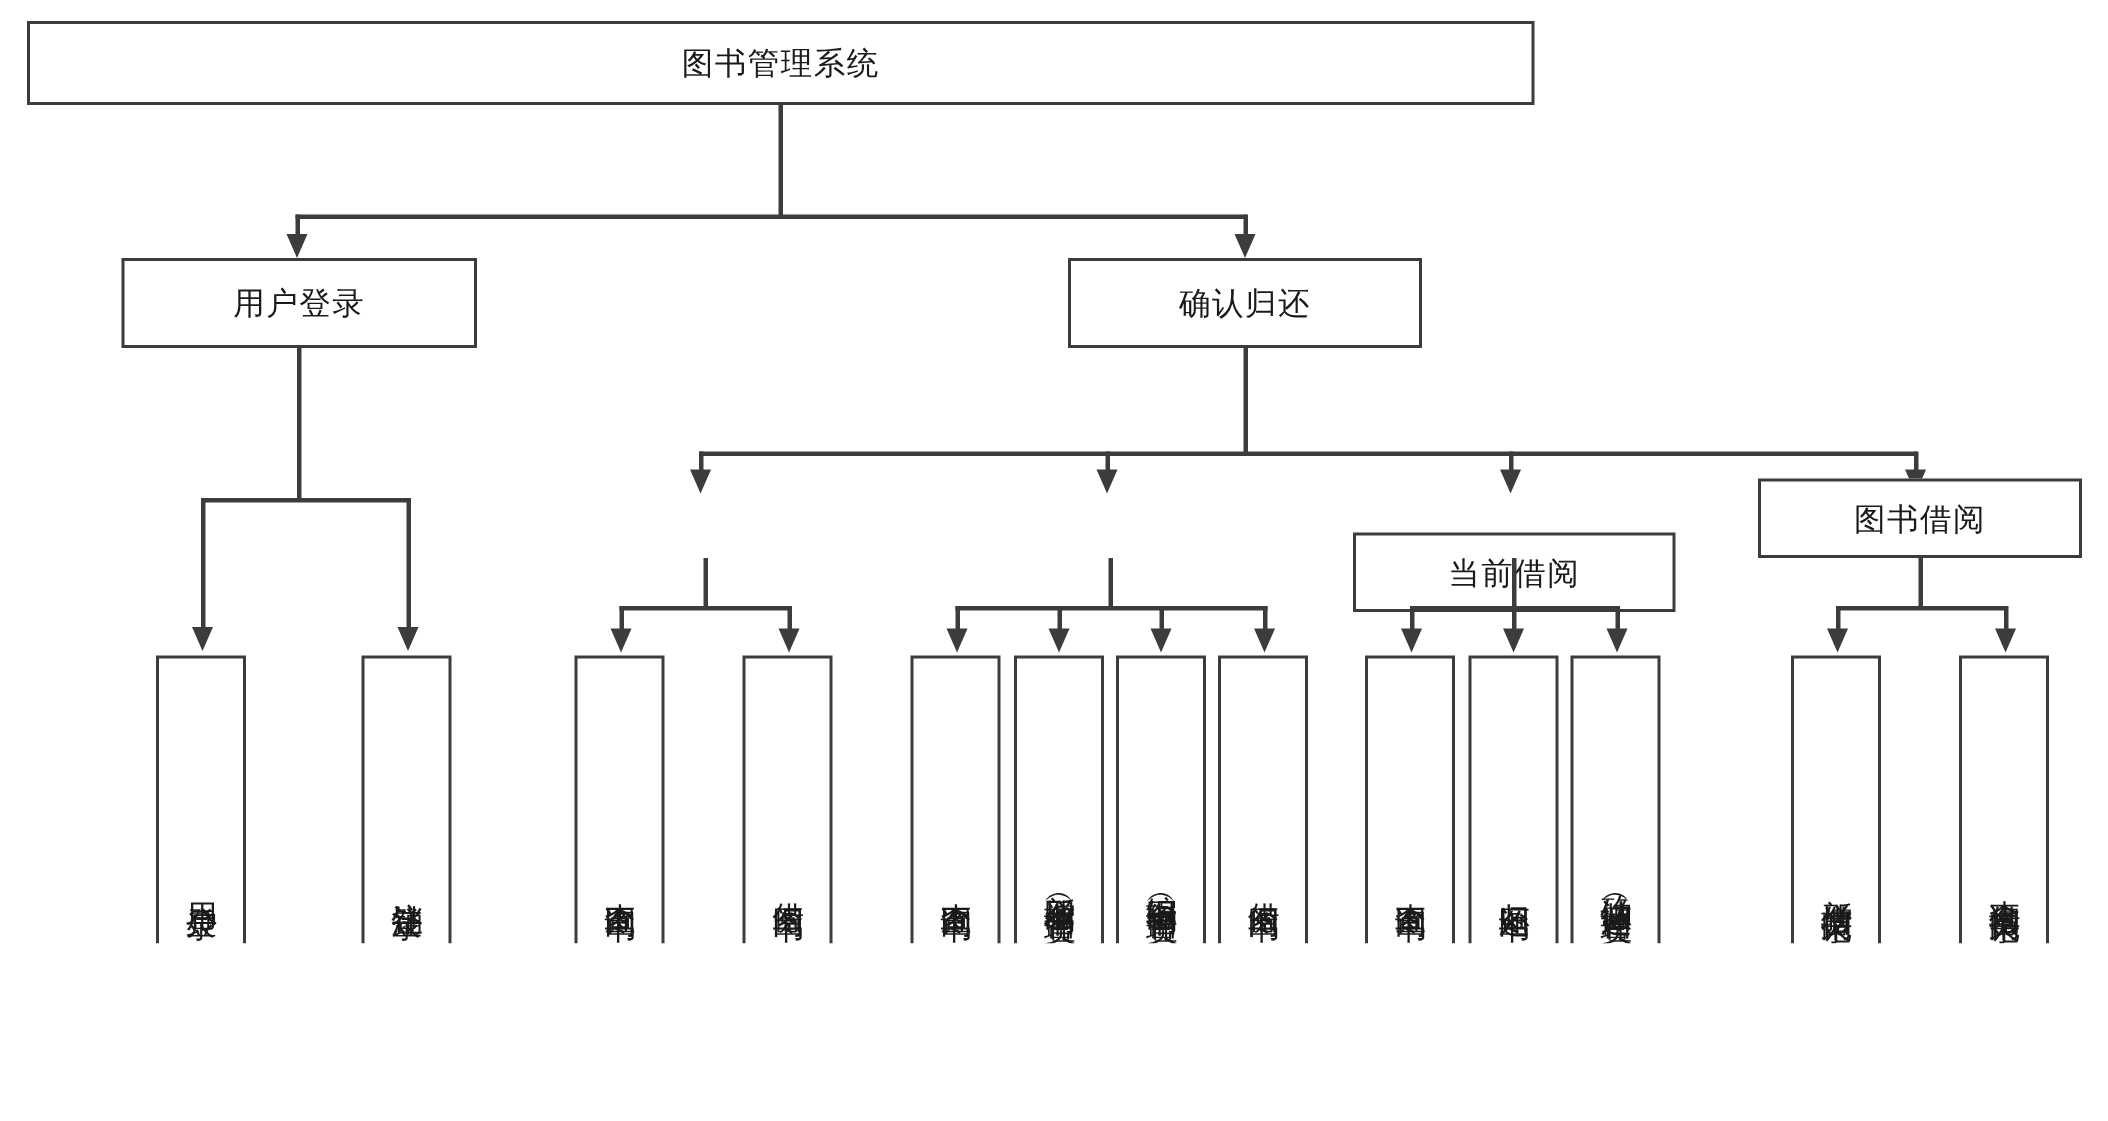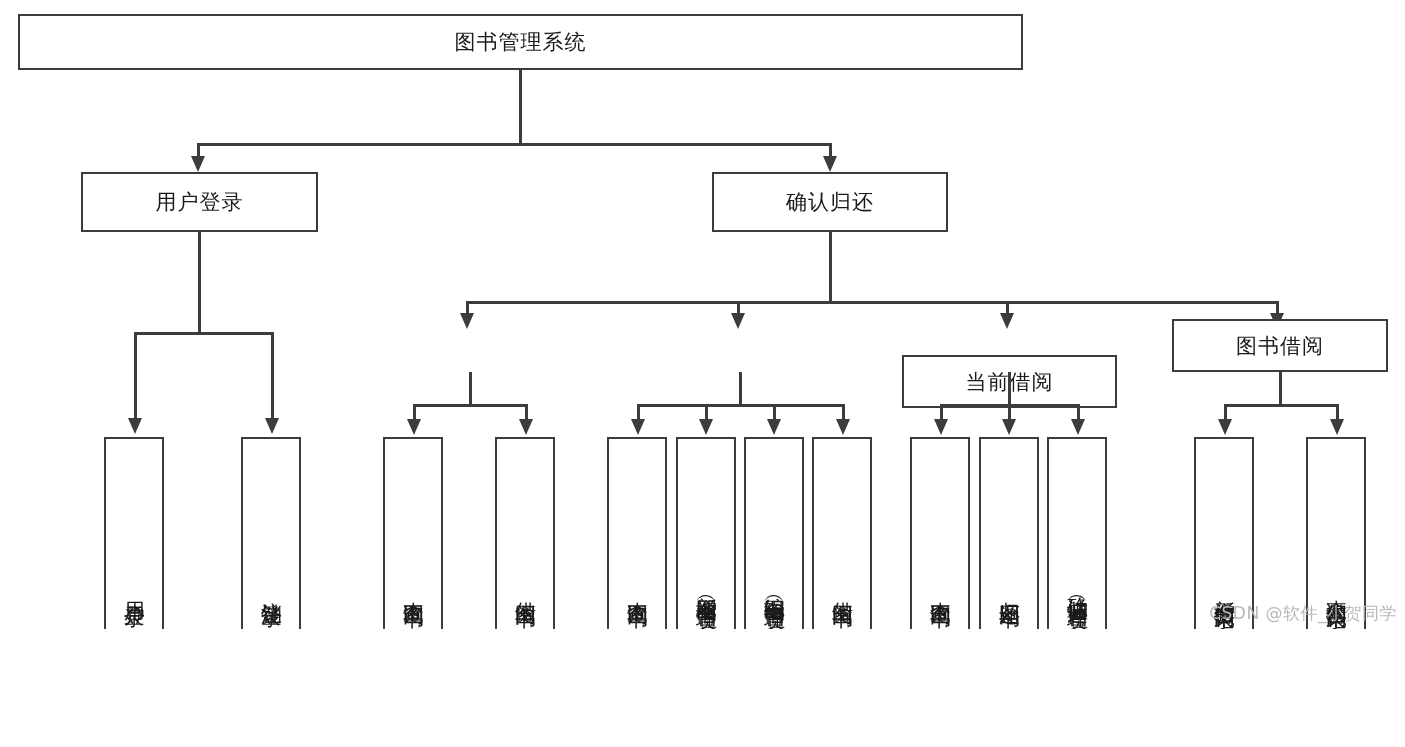--- a/index.html
+++ b/index.html
@@ -195,15 +195,14 @@
     <span class="vtxt">确认归还（管理员）</span>
   </div>
 
   <div class="node v" style="left:1194px; top:437px; width:60px; height:298px;">
     <span class="vtxt">新增借阅记录</span>
   </div>
   <div class="node v" style="left:1306px; top:437px; width:60px; height:298px;">
     <span class="vtxt">查询借阅记录</span>
   </div>
 
-  <div id="watermark">CSDN @软件_小贺同学</div>
 
 </div>
 
 </body></html>

